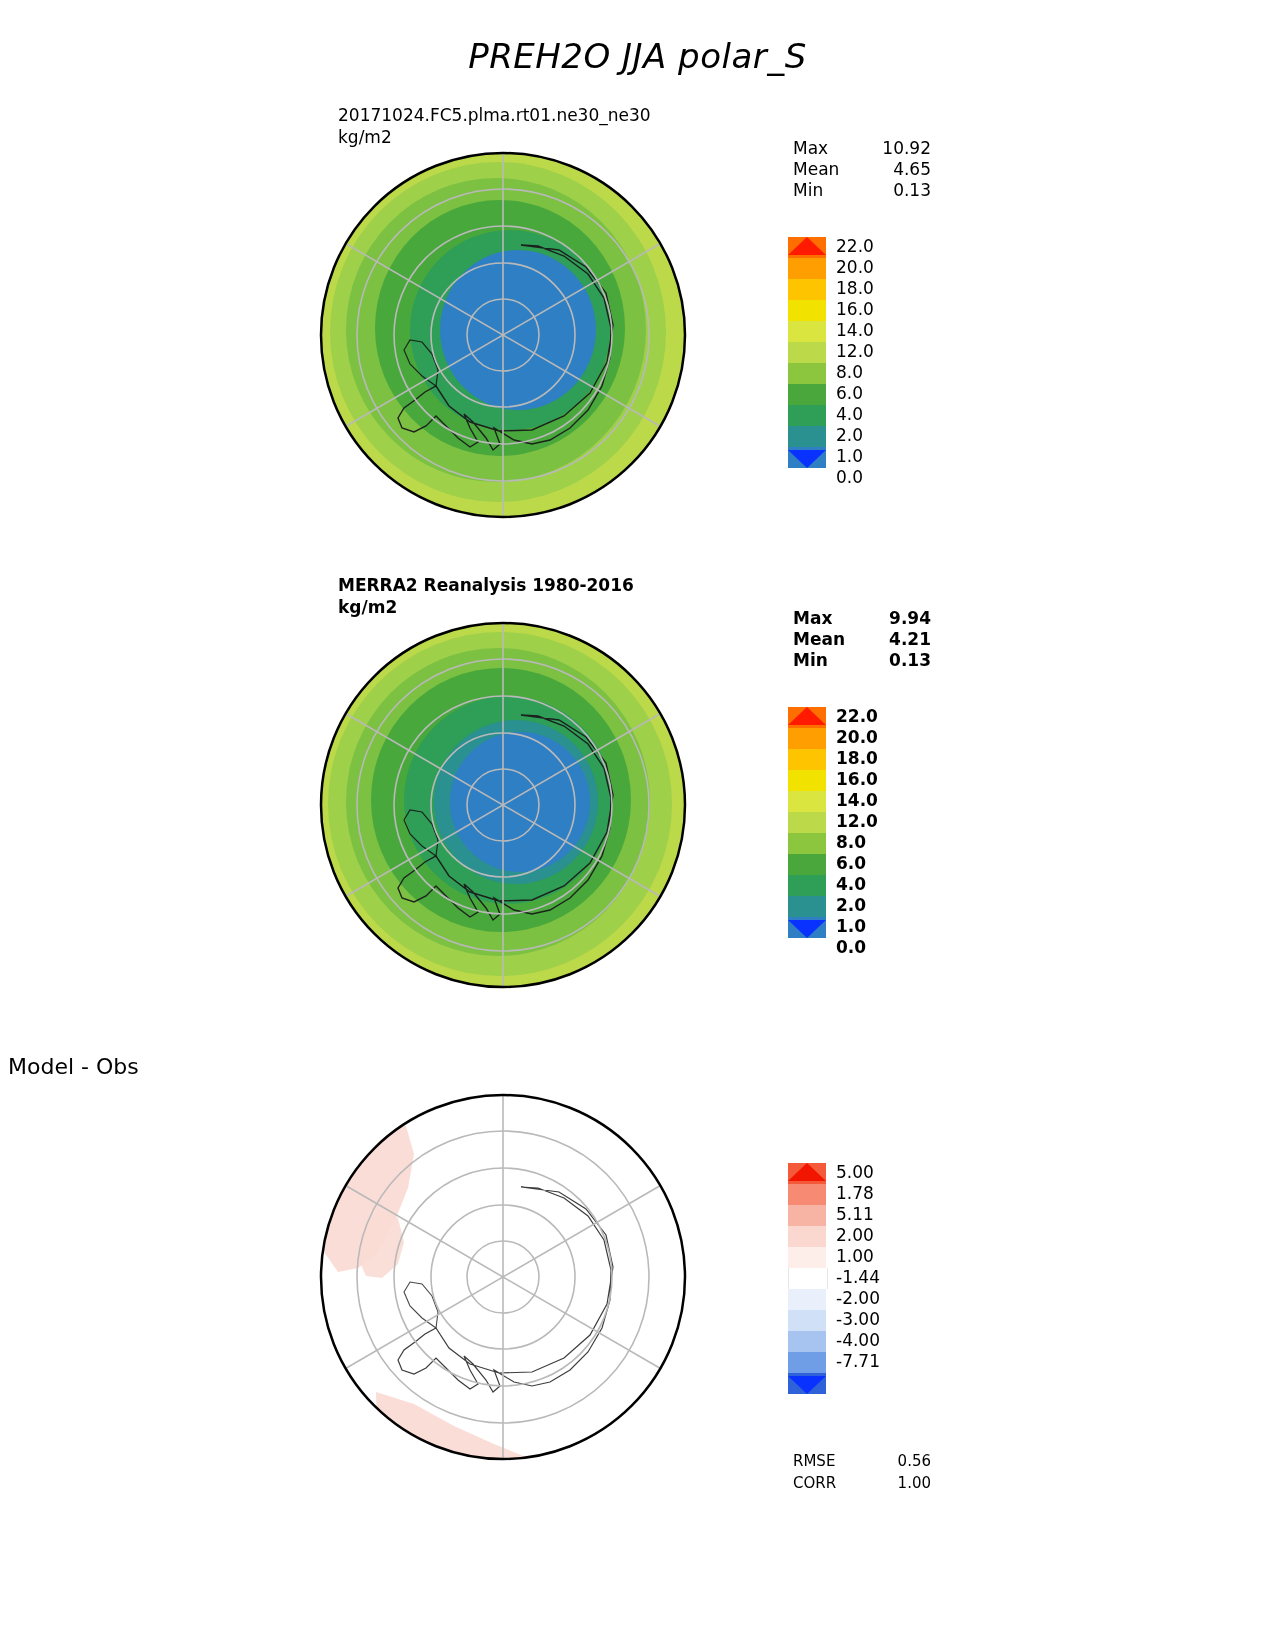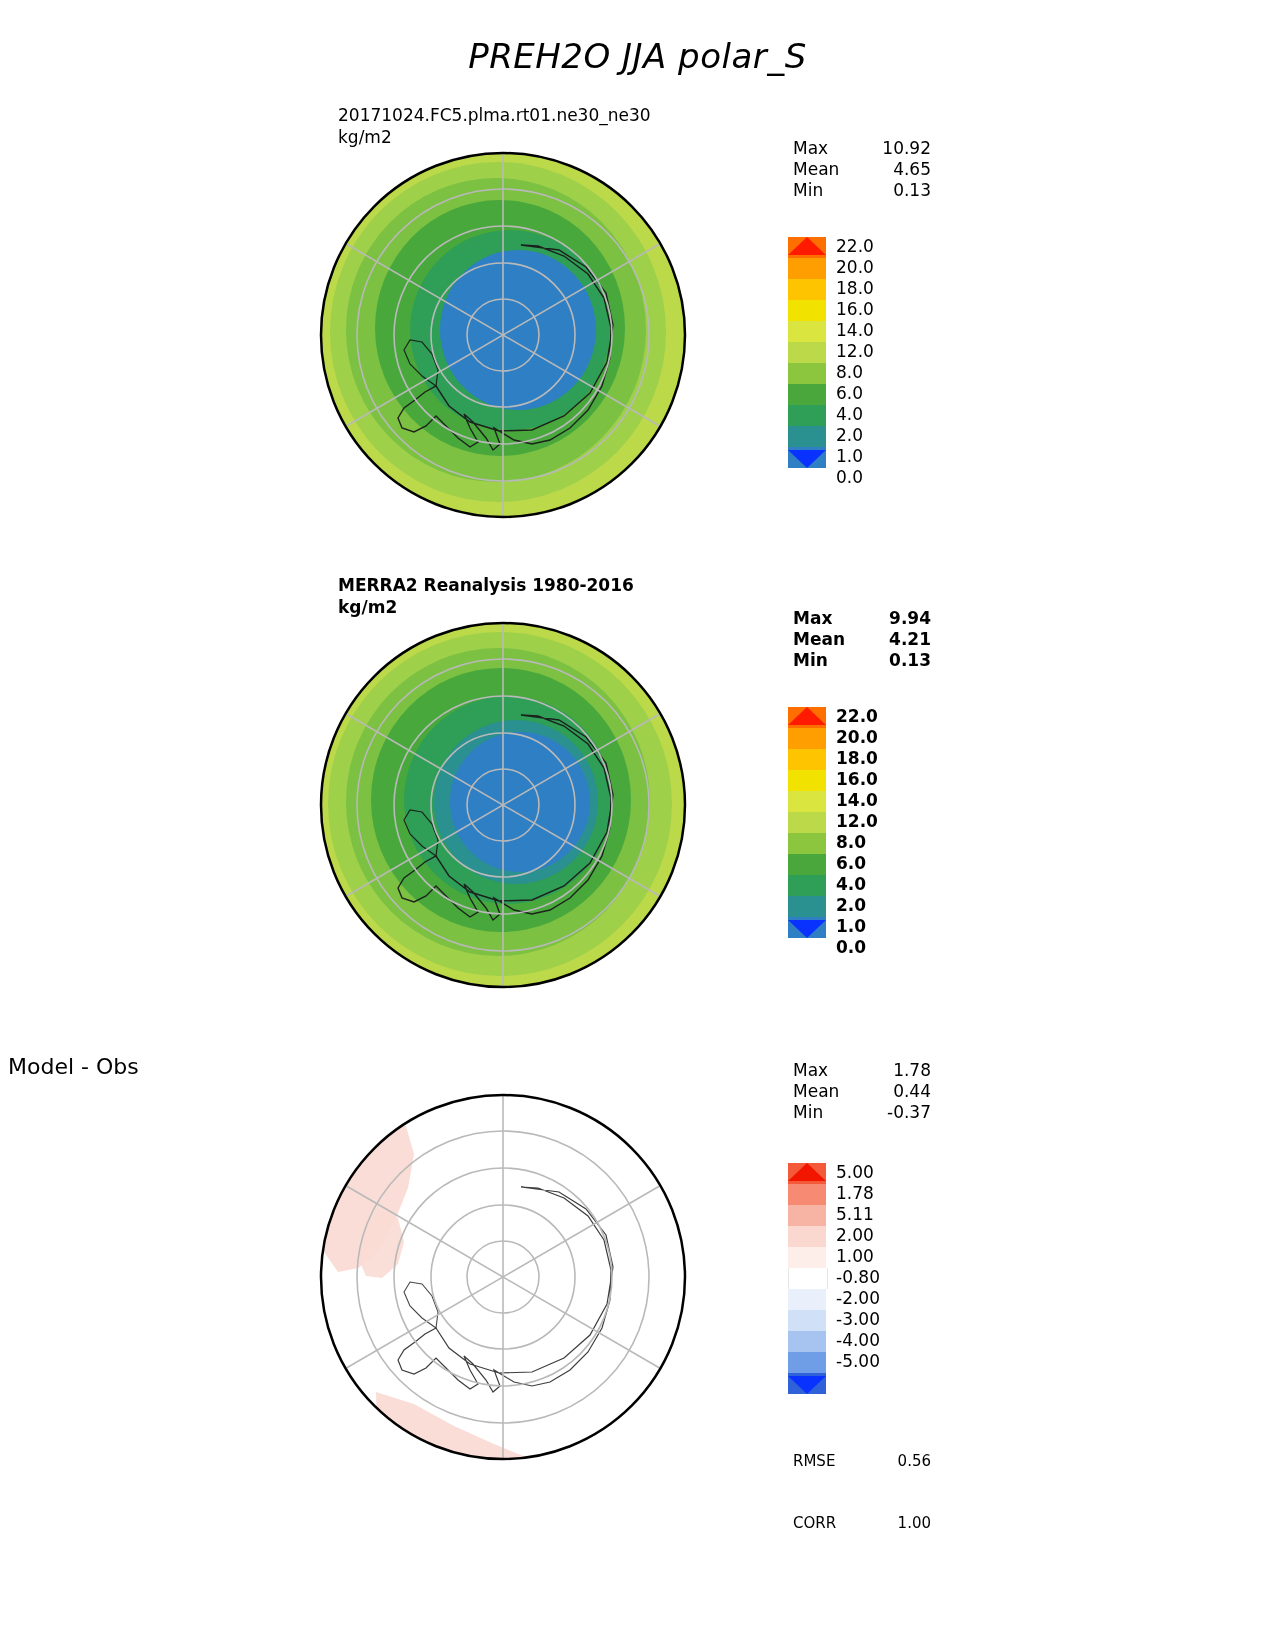--- a/index.html
+++ b/index.html
@@ -323,25 +323,20 @@
           <circle cx="185" cy="185" r="146"></circle>
           <line x1="185" y1="0" x2="185" y2="370"></line>
           <line x1="25" y1="92" x2="345" y2="278"></line>
           <line x1="25" y1="278" x2="345" y2="92"></line>
         </g>
       </g>
       <circle cx="185" cy="185" r="182" fill="none" stroke="#000000" stroke-width="2.5"></circle>
     </svg>
   </div>
 
-  <div class="stats" style="left: 785px; top: 10px;">
-    <span class="row"><span class="lbl">Max</span><span class="val">1.78</span></span>
-    <span class="row"><span class="lbl">Mean</span><span class="val">0.44</span></span>
-    <span class="row"><span class="lbl">Min</span><span class="val">-0.37</span></span>
-  </div>
 
   <div class="cbar diff" style="left: 780px; top: 94px;">
     <div class="bar">
       <span class="cap top"></span>
       <span class="seg" style="background:#f45a3a"></span>
       <span class="seg" style="background:#f78a72"></span>
       <span class="seg" style="background:#f7b3a3"></span>
       <span class="seg" style="background:#fad8cf"></span>
       <span class="seg" style="background:#fdeeea"></span>
       <span class="seg" style="background:#ffffff;border-left:1px solid #e6e6e6;border-right:1px solid #e6e6e6"></span>
@@ -351,25 +346,25 @@
       <span class="seg" style="background:#6f9ee6"></span>
       <span class="seg" style="background:#2f62d8"></span>
       <span class="cap bot"></span>
     </div>
     <div class="ticks">
       <span class="tick">5.00</span>
       <span class="tick">1.78</span>
       <span class="tick">5.11</span>
       <span class="tick">2.00</span>
       <span class="tick">1.00</span>
-      <span class="tick">-0.80</span>
+      <span class="tick">-1.44</span>
       <span class="tick">-2.00</span>
       <span class="tick">-3.00</span>
       <span class="tick">-4.00</span>
-      <span class="tick">-5.00</span>
+      <span class="tick">-7.71</span>
     </div>
   </div>
 
   <div class="footer-stats" style="left: 785px; top: 400px;">
     <span class="row" style="display:block;white-space:pre;"><span class="lbl" style="display:inline-block;width:66px;">RMSE</span><span class="val" style="display:inline-block;width:72px;text-align:right;">0.56</span></span>
-    <span class="row" style="display:block;white-space:pre;margin-top:40px;"><span class="lbl" style="display:inline-block;width:66px;">CORR</span><span class="val" style="display:inline-block;width:72px;text-align:right;">1.00</span></span>
+    <span class="row" style="display:block;white-space:pre;"><span class="lbl" style="display:inline-block;width:66px;">CORR</span><span class="val" style="display:inline-block;width:72px;text-align:right;">1.00</span></span>
   </div>
 </div>
 
 </body></html>

